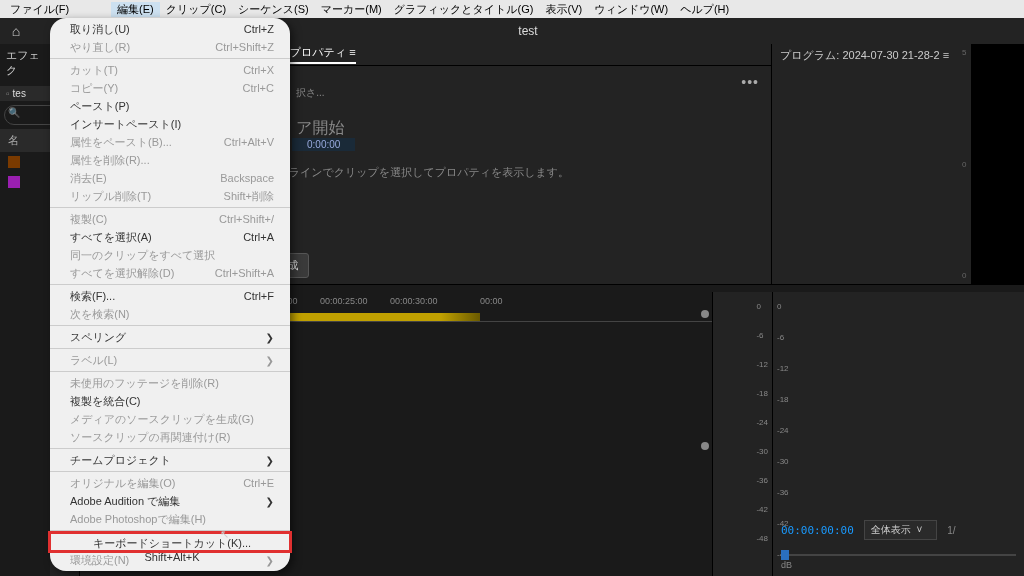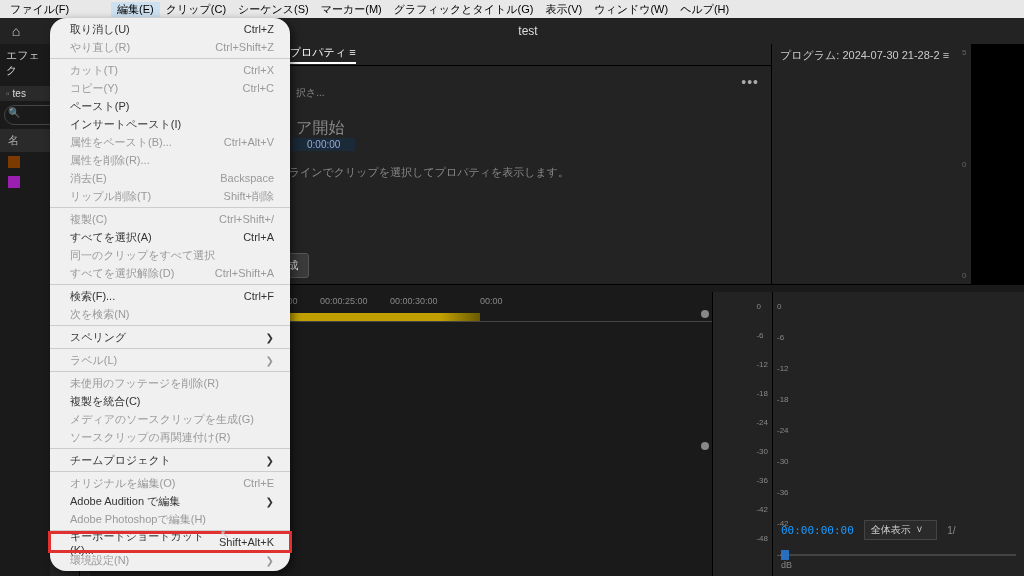--- a/index.html
+++ b/index.html
@@ -12,21 +12,21 @@
 .title{flex:1;text-align:center;color:#ddd;font-size:12px;}
 .workspace{display:flex;height:532px;}
 .left-col{width:50px;background:#1a1a1a;}
 .panel-tabs{background:#232323;height:22px;display:flex;align-items:center;padding:0 8px;gap:16px;font-size:11px;border-bottom:1px solid #000;}
 .panel-tabs .tab{color:#aaa;cursor:pointer;}
 .panel-tabs .tab.active{color:#fff;border-bottom:2px solid #fff;padding-bottom:2px;}
 .dropdown{position:absolute;left:50px;top:18px;width:240px;background:#f0f0f0;color:#333;box-shadow:3px 3px 8px rgba(0,0,0,0.5);z-index:100;font-size:11px;padding:2px 0;border-radius:16px;}
 .dropdown .item{display:flex;justify-content:space-between;align-items:center;padding:3px 16px 3px 20px;cursor:pointer;height:18px;}
 .dropdown .item.disabled{color:#999;}
 .dropdown .sep{height:1px;background:#ccc;margin:2px 0;}
-.dropdown .item.highlighted{outline:3px solid #e03030;outline-offset:-1px;}
+.dropdown .item.highlighted{outline:3px solid #e03030;outline-offset:-1px;flex-direction:column;}
 .dropdown .arrow{font-size:10px;}
 .content{display:flex;flex:1;flex-direction:column;gap:7px;}
 .upper{display:flex;height:272px;border-bottom:1px solid #000;}
 .effects-panel{width:300px;background:#232323;display:flex;flex-direction:column;}
 .search-row{display:flex;align-items:center;padding:4px;gap:4px;}
 .search-box{flex:1;background:#1a1a1a;border:1px solid #444;color:#ccc;padding:2px 18px;border-radius:10px;height:20px;font-size:11px;}
 .search-wrap{position:relative;flex:1;}
 .search-wrap::before{content:"🔍";position:absolute;left:4px;top:2px;font-size:10px;opacity:.7;}
 .col-header{display:flex;background:#2a2a2a;padding:4px 8px;font-size:11px;color:#aaa;}
 .proj-row{display:flex;align-items:center;padding:4px 8px;gap:6px;}

